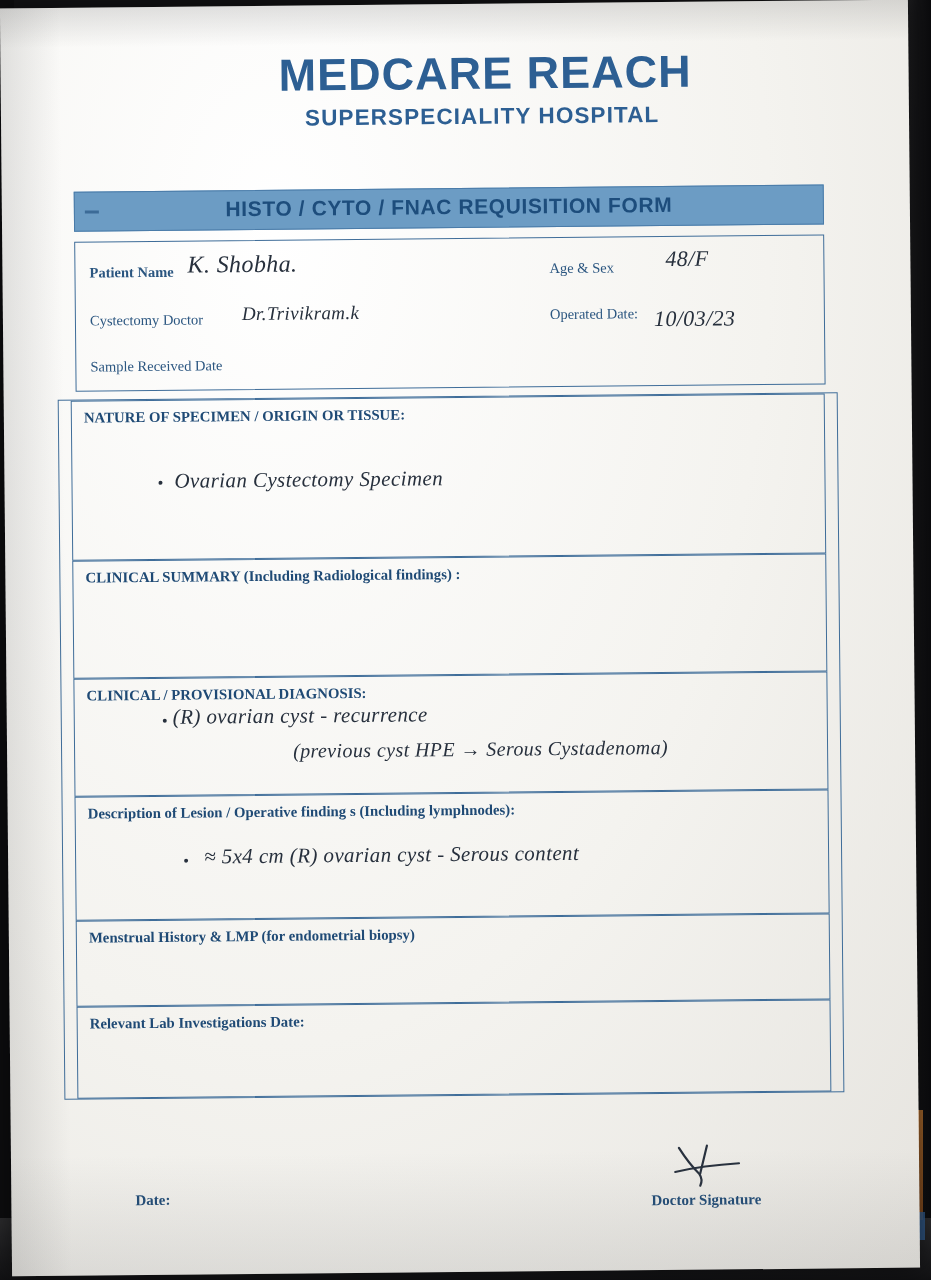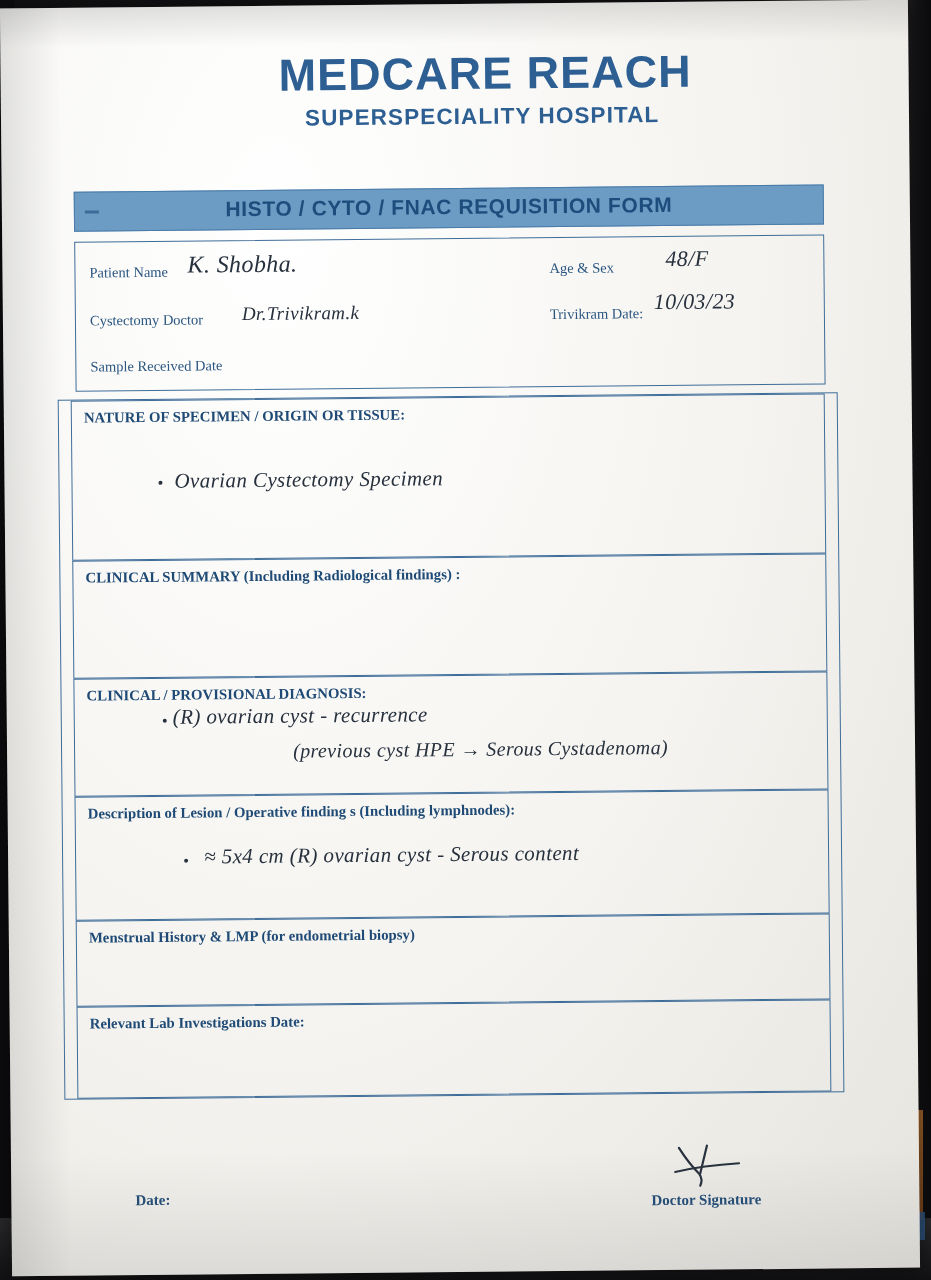--- a/index.html
+++ b/index.html
@@ -207,31 +207,31 @@
       <div class="brand">MEDCARE REACH</div>
       <div class="sub-brand">SUPERSPECIALITY HOSPITAL</div>
     </div>
 
     <div class="title-bar">
       <div class="tick"></div>
       <div class="title-text">HISTO / CYTO / FNAC REQUISITION FORM</div>
     </div>
 
     <div class="patient-box">
-      <div class="lbl" style="left:14px; top:22px;">Patient Name</div>
+      <div class="lbl" style="left:14px; top:22px;font-weight:bold;">Patient Name</div>
       <div class="hw" style="left:112px; top:10px; font-size:24px;">K. Shobha.</div>
 
       <div class="lbl" style="left:474px; top:22px;font-family:Liberation Serif, serif;">Age &amp; Sex</div>
       <div class="hw" style="left:590px; top:9px; font-size:22px;">48/F</div>
 
       <div class="lbl" style="left:14px; top:70px;">Cystectomy Doctor</div>
       <div class="hw" style="left:166px; top:62px; font-size:19px;">Dr.Trivikram.k</div>
 
-      <div class="lbl" style="left:474px; top:68px;">Trivikram Date:</div>
-      <div class="hw" style="left:578px; top:52px; font-size:22px;">10/03/23</div>
+      <div class="lbl" style="left:474px; top:68px;">Operated Date:</div>
+      <div class="hw" style="left:578px; top:69px; font-size:22px;">10/03/23</div>
 
       <div class="lbl" style="left:14px; top:116px;">Sample Received Date</div>
       <div class="hw" style="left:200px; top:108px; font-size:19px;"></div>
     </div>
 
     <div class="section-outer">
 
       <div class="sec" style="top:0px; height:160px;">
         <div class="sec-title">NATURE OF SPECIMEN / ORIGIN OR TISSUE:</div>
         <div class="hw ink" style="left:102px; top:68px; font-size:21px;">Ovarian Cystectomy Specimen</div>

